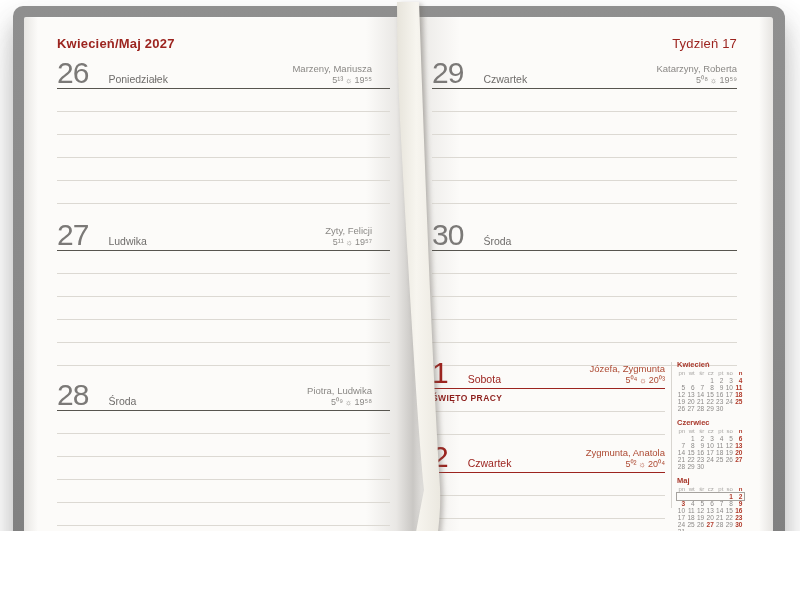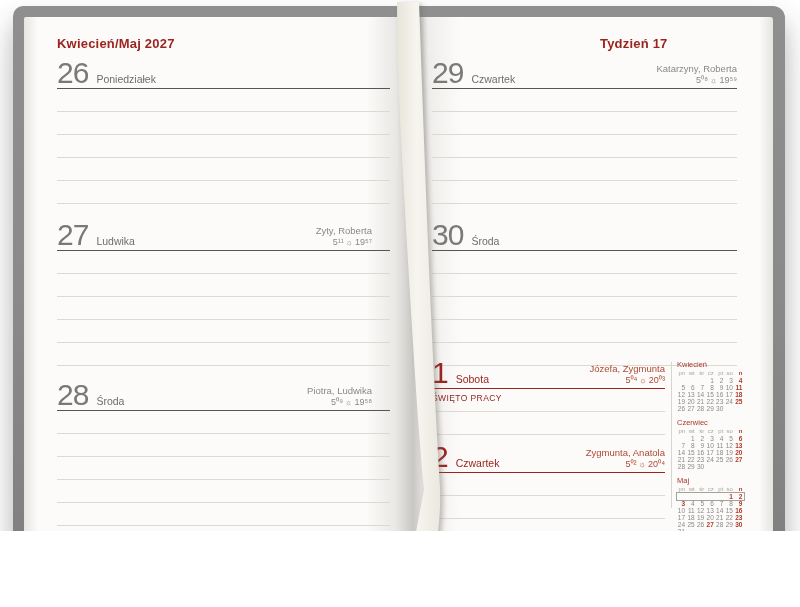--- a/index.html
+++ b/index.html
@@ -20,48 +20,48 @@
           background:linear-gradient(to right,rgba(120,114,106,0) 0%,rgba(120,114,106,.14) 32%,
                      rgba(84,79,73,.30) 50%,rgba(120,114,106,.10) 66%,rgba(120,114,106,0) 100%);}
   .edge-l{position:absolute;left:24px;top:17px;width:14px;height:539px;
           background:linear-gradient(to right,rgba(140,135,128,.18),rgba(140,135,128,0));}
   .edge-r{position:absolute;left:759px;top:17px;width:14px;height:539px;
           background:linear-gradient(to left,rgba(140,135,128,.20),rgba(140,135,128,0));}
 
   .pg-header{position:absolute;top:36px;font-size:13px;font-weight:bold;
              color:#9c241f;letter-spacing:.2px;}
   #month-hdr{left:57px;}
-  #week-hdr{left:600px;width:137px;font-weight:700;}
+  #week-hdr{left:600px;width:137px;text-align:right;font-weight:400;}
 
   
   .day{position:absolute;}
   .day-head{height:34px;display:flex;align-items:flex-end;
             border-bottom:1.5px solid #57554f;padding-bottom:2px;}
   .day.weekend .day-head{border-bottom-color:#9c241f;}
   .day-num{font-size:30px;font-weight:300;line-height:.82;color:#7b7977;
            letter-spacing:-1px;margin-right:8px;}
-  .day-name{font-size:10.5px;color:#6f6d6b;padding-bottom:1px;}
+  .day-name{font-size:10.5px;color:#6f6d6b;padding-bottom:1px;margin-left:12px;}
   .day.weekend .day-num,.day.weekend .day-name{color:#9c241f;}
   .day-meta{margin-left:auto;text-align:right;}
   .pad-r .day-meta{padding-right:18px;}
   .namedays{display:block;font-size:9.5px;color:#8a8885;line-height:12px;}
   .suntimes{display:block;font-size:9px;color:#8a8885;line-height:11px;}
   .sun{font-size:8px;padding:0 2px;}
   .day.weekend .namedays,.day.weekend .suntimes{color:#ad4a33;}
-  .holiday{position:absolute;left:0;top:41px;font-size:8.5px;font-weight:normal;
+  .holiday{position:absolute;left:0;top:41px;font-size:8.5px;font-weight:bold;
            color:#8d1f1c;letter-spacing:.4px;}
   .lines{background-image:repeating-linear-gradient(to bottom,
            transparent 0 22px,#dcd9d3 22px 23px);}
   .day.full .lines{height:118px;}
   .day.half .lines{height:48px;}
 
   
   .minicals{position:absolute;left:677px;top:360px;width:67px;}
   .minical{margin-bottom:6px;}
-  .cal-title{font-size:7.5px;font-weight:normal;color:#a8372a;line-height:9px;margin-bottom:1px;}
+  .cal-title{font-size:7.5px;font-weight:bold;color:#a8372a;line-height:9px;margin-bottom:1px;}
   .cal-row{display:grid;grid-template-columns:repeat(7,1fr);}
   .cal-cell{font-size:6.5px;line-height:7px;color:#8b8987;text-align:right;padding-right:1.5px;}
   .cal-head .cal-cell{color:#a9a7a4;font-size:6px;}
   .cal-cell.red{color:#b03a2a;font-weight:bold;}
   .cal-row.boxed{outline:1px solid #a5a29e;}
   .mini-divider{position:absolute;left:671px;top:362px;width:1px;height:146px;background:#d8d5d0;}
 
   
   #ribbon{position:absolute;left:0;top:0;pointer-events:none;z-index:9;}
   #ribbon path{filter:drop-shadow(3px 2px 2.5px rgba(105,100,92,.40));}
@@ -76,30 +76,34 @@
   <div class="edge-r"></div>
   <div class="gutter"></div>
 
   <div id="month-hdr" class="pg-header">Kwiecień/Maj 2027</div>
   <div id="week-hdr" class="pg-header">Tydzień 17</div>
 
   <section class="day full pad-r" style="left:57px;top:52px;width:333px;">
     <div class="day-head">
       <span class="day-num">26</span>
       <span class="day-name">Poniedziałek</span>
+      <span class="day-meta">
+        <span class="namedays">Marzeny, Mariusza</span>
+        <span class="suntimes"><span>5¹³</span><span class="sun">☼</span><span>19⁵⁵</span></span>
+      </span>
     </div>
     <div class="lines"></div>
   </section>
 
   <section class="day full pad-r" style="left:57px;top:214px;width:333px;">
     <div class="day-head">
       <span class="day-num">27</span>
       <span class="day-name">Ludwika</span>
       <span class="day-meta">
-        <span class="namedays">Zyty, Roberta</span>
+        <span class="namedays">Zyty, Felicji</span>
         <span class="suntimes"><span>5¹¹</span><span class="sun">☼</span><span>19⁵⁷</span></span>
       </span>
     </div>
     <div class="lines"></div>
   </section>
 
   <section class="day full pad-r" style="left:57px;top:374px;width:333px;">
     <div class="day-head">
       <span class="day-num">28</span>
       <span class="day-name">Środa</span>

